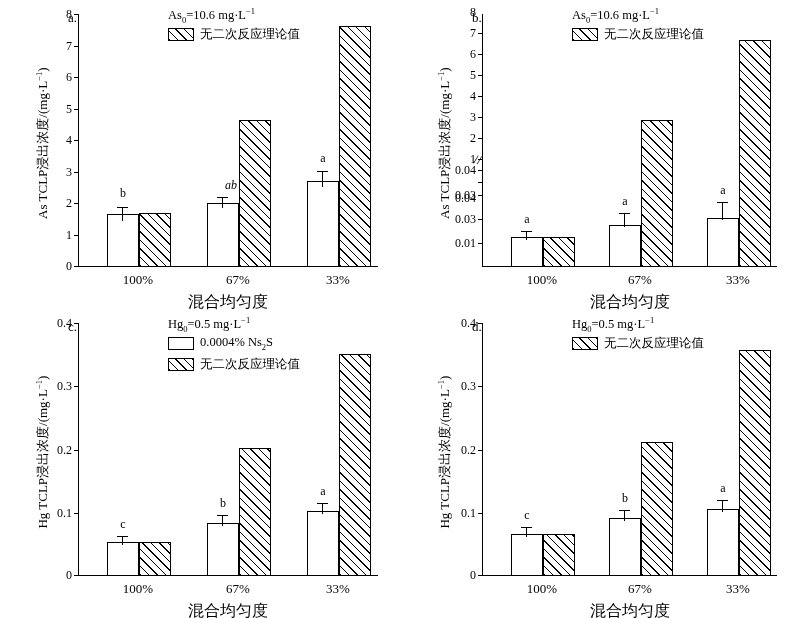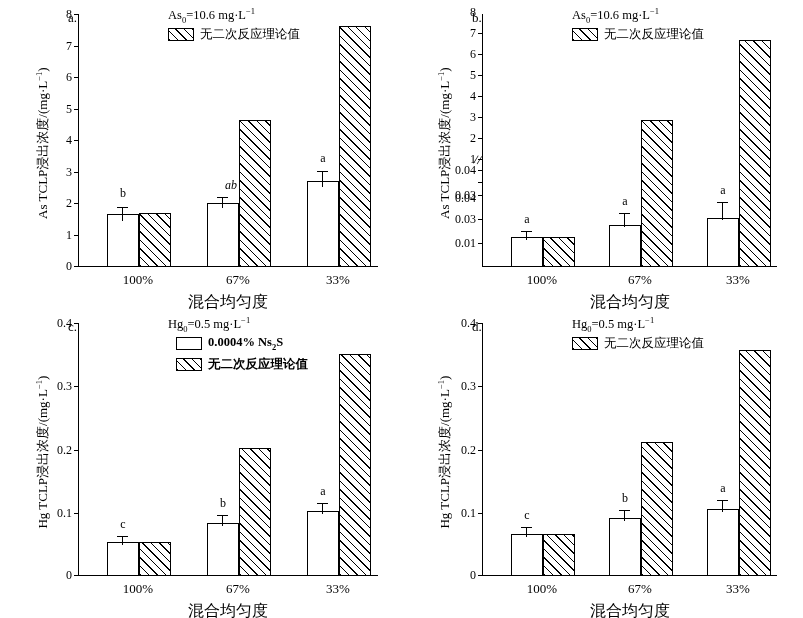--- a/index.html
+++ b/index.html
@@ -236,21 +236,21 @@
     <div class="xtick-label" style="left:306px;top:272px;width:60px;">33%</div>
 
     <div class="xlabel" style="left:128px;top:292px;width:200px;">混合均匀度</div>
   </div>
 
   <div class="panel" id="panel-c">
     <div class="panel-letter" style="left:68px;top:10px;">c.</div>
 
     <div class="cond" style="left:168px;top:6px;">Hg<sub>0</sub>=0.5 mg·L<sup>−1</sup></div>
 
-    <div class="legend" style="left:176px;top:26px;font-weight:bold;">
+    <div class="legend" style="left:168px;top:26px;">
       <div class="legend-row">
         <span class="swatch"></span>
         <span>0.0004% Ns<sub>2</sub>S</span>
       </div>
       <div class="legend-row">
         <span class="swatch hatch"></span>
         <span>无二次反应理论值</span>
       </div>
     </div>
 

